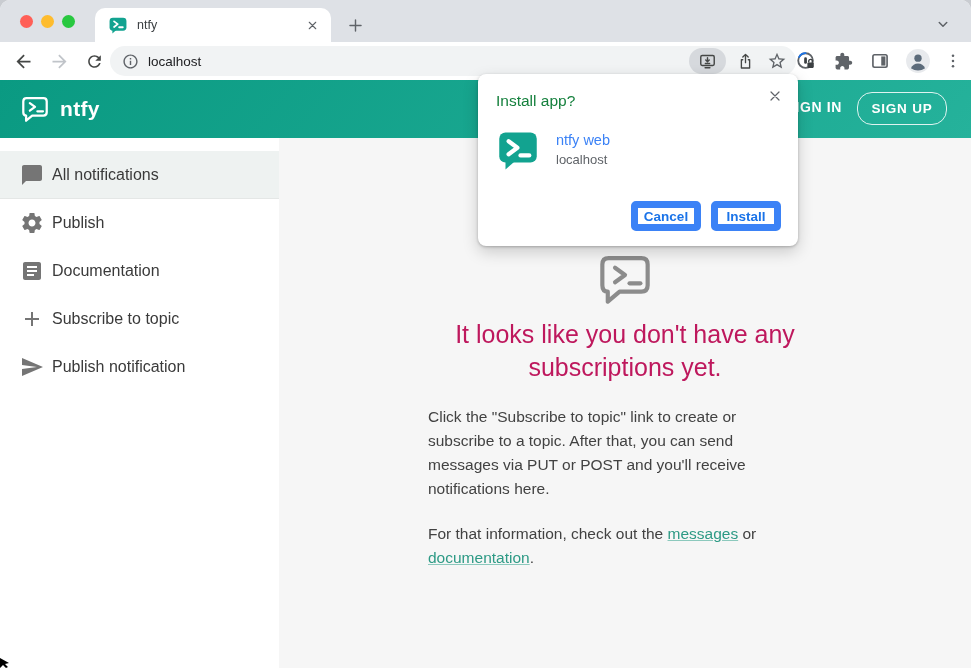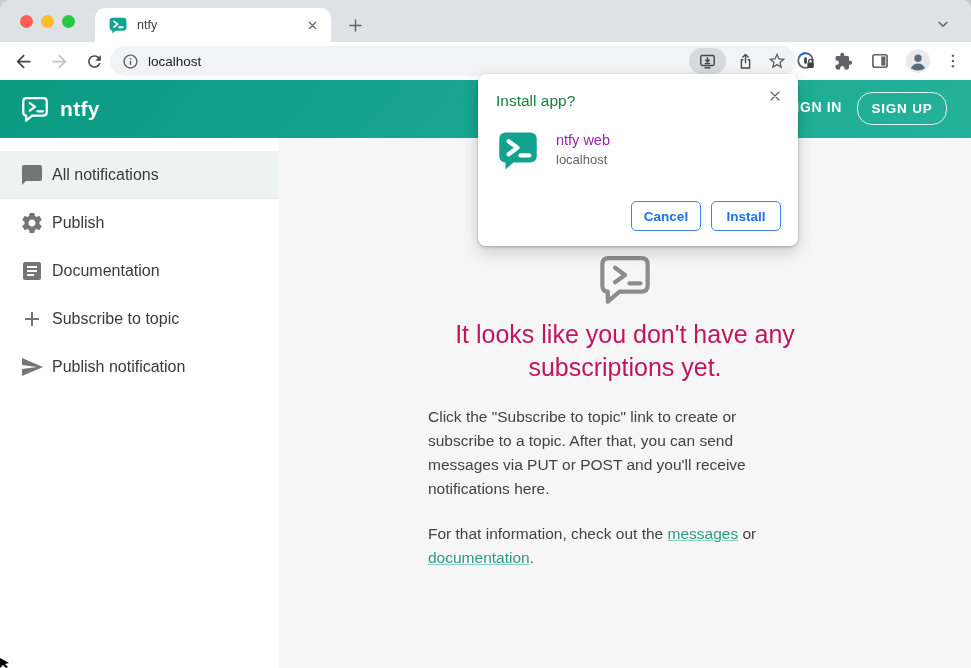--- a/index.html
+++ b/index.html
@@ -60,24 +60,24 @@
               line-height:33px; font-weight:normal; color:#be185d; }
   .empty p { width:357px; margin:21px 0 0 3px; font-size:15.5px; line-height:24px; color:#424242; }
   .empty a { color:#2d9a85; text-decoration:underline; text-decoration-color:#8cc9bd; cursor:pointer; }
 
   
   .dialog { position:absolute; left:478px; top:74px; width:320px; height:172px; background:#fff;
             border-radius:8px; box-shadow:0 1px 3px rgba(0,0,0,.24), 0 6px 16px rgba(0,0,0,.18); z-index:60; }
   .dialog .dlg-title { position:absolute; left:18px; top:18px; font-size:15.5px; color:#15803d; }
   .dlg-close { position:absolute; right:12px; top:11px; width:22px; height:22px; }
   .dlg-appicon { position:absolute; left:20px; top:56px; width:40px; height:40px; }
-  .dlg-appname { position:absolute; left:78px; top:58px; font-size:14.5px; color:#a21caf; }
+  .dlg-appname { position:absolute; left:78px; top:58px; font-size:14.5px; color:#3b82f6; }
   .dlg-origin  { position:absolute; left:78px; top:78px; font-size:13px; color:#5f6368; }
   .dlg-btns { position:absolute; right:17px; bottom:15px; display:flex; gap:10px; }
-  .dlg-btn { width:70px; height:30px; background:#fff; border:1px solid #3b82f6; border-radius:5px;
+  .dlg-btn { width:70px; height:30px; background:#fff; border:7px solid #3b82f6; border-radius:5px;
              color:#1a73e8; font-size:13.5px; font-weight:bold; font-family:inherit; cursor:pointer; }
 
   .cursor { position:absolute; left:0px; bottom:0px; z-index:99; }
   svg { display:block; }
 </style>
 </head>
 <body>
 
 <div class="window">
 

